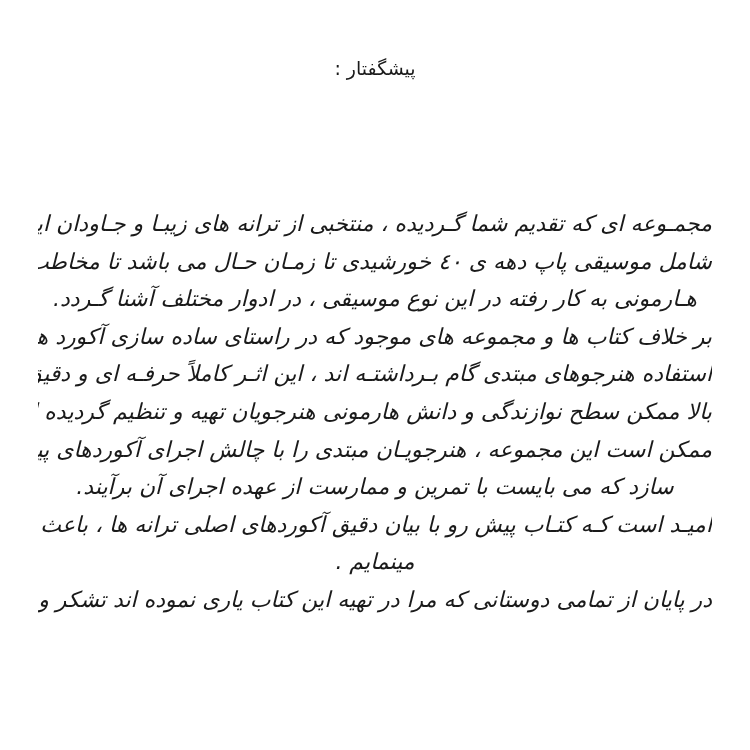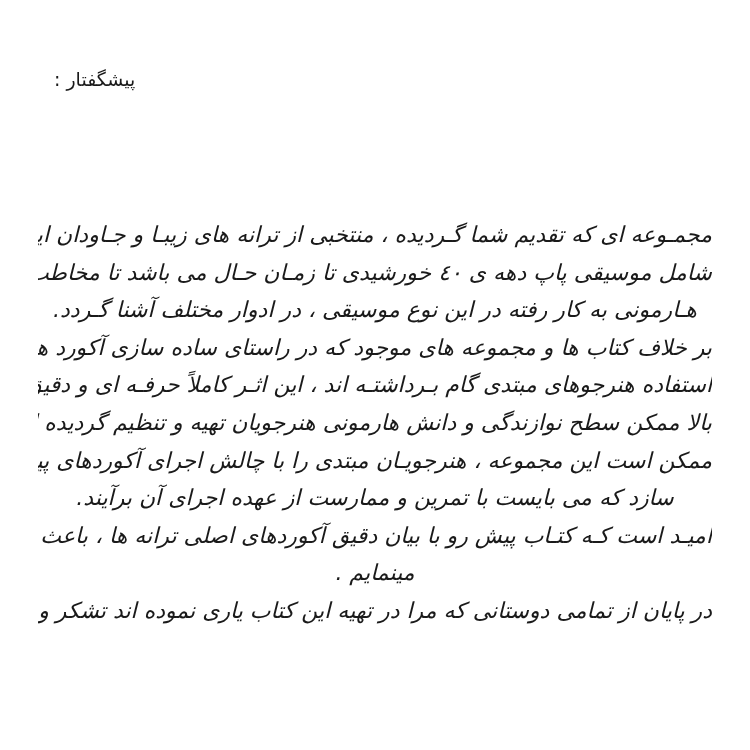--- a/index.html
+++ b/index.html
@@ -17,23 +17,23 @@
   .page {
     direction: rtl;
     width: 750px;
     height: 750px;
     box-sizing: border-box;
     padding: 0 38px;
   }
   .title {
     font-size: 19px;
     font-weight: normal;
-    margin: 16px;
+    margin: 5px;
     padding-top: 48px;
-    text-align: left;
+    text-align: center;
     line-height: 30px;
     letter-spacing: 0.5px;
   }
   .body-text {
     margin-top: 122px;
     font-size: 22px;
     font-style: italic;
   }
   .line {
     line-height: 37.6px;

